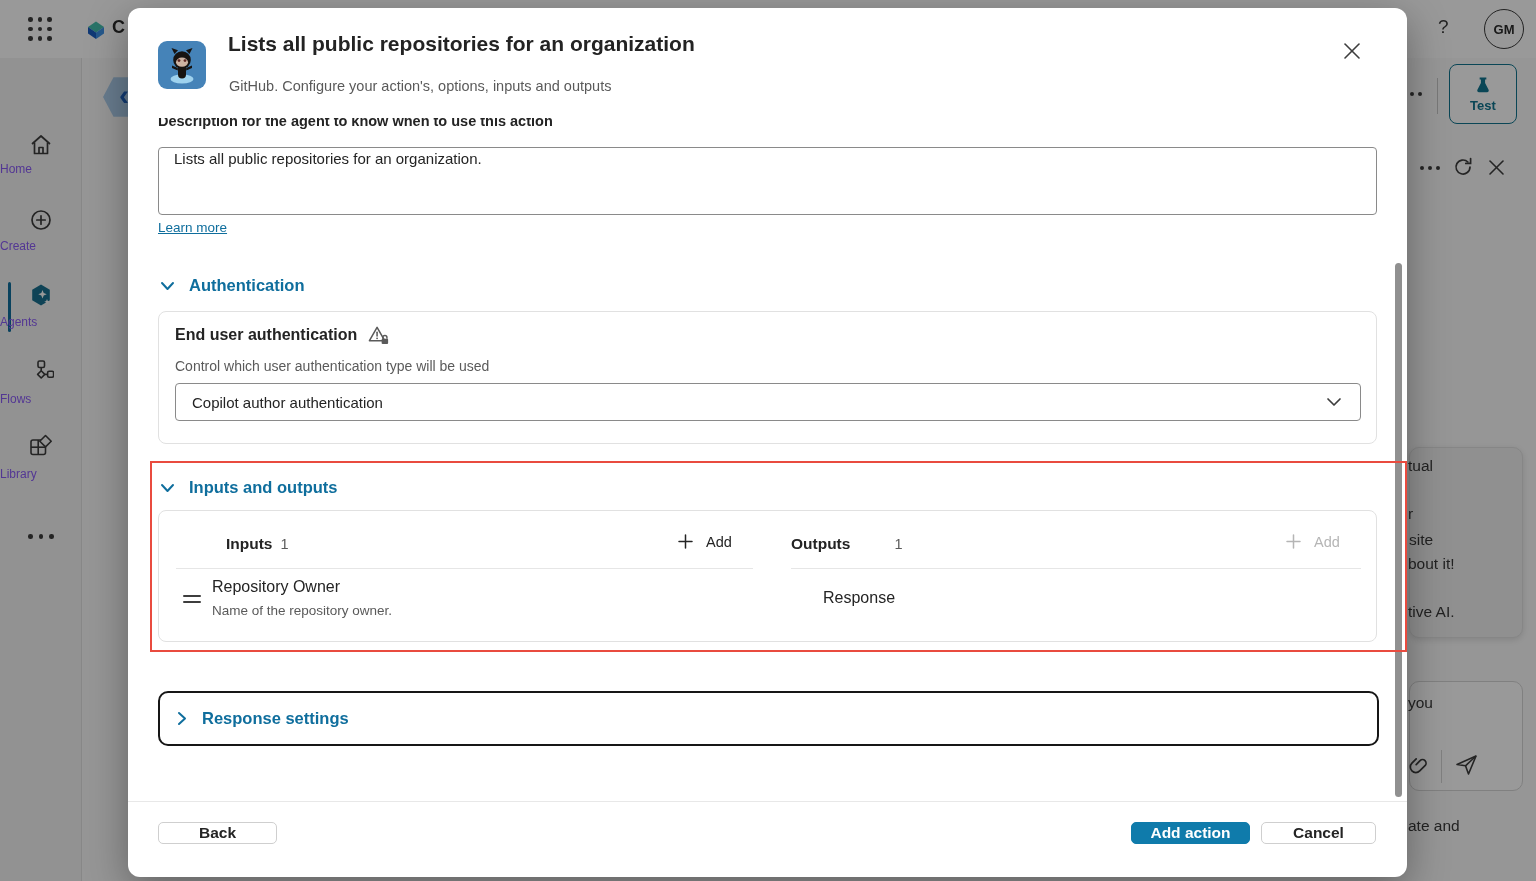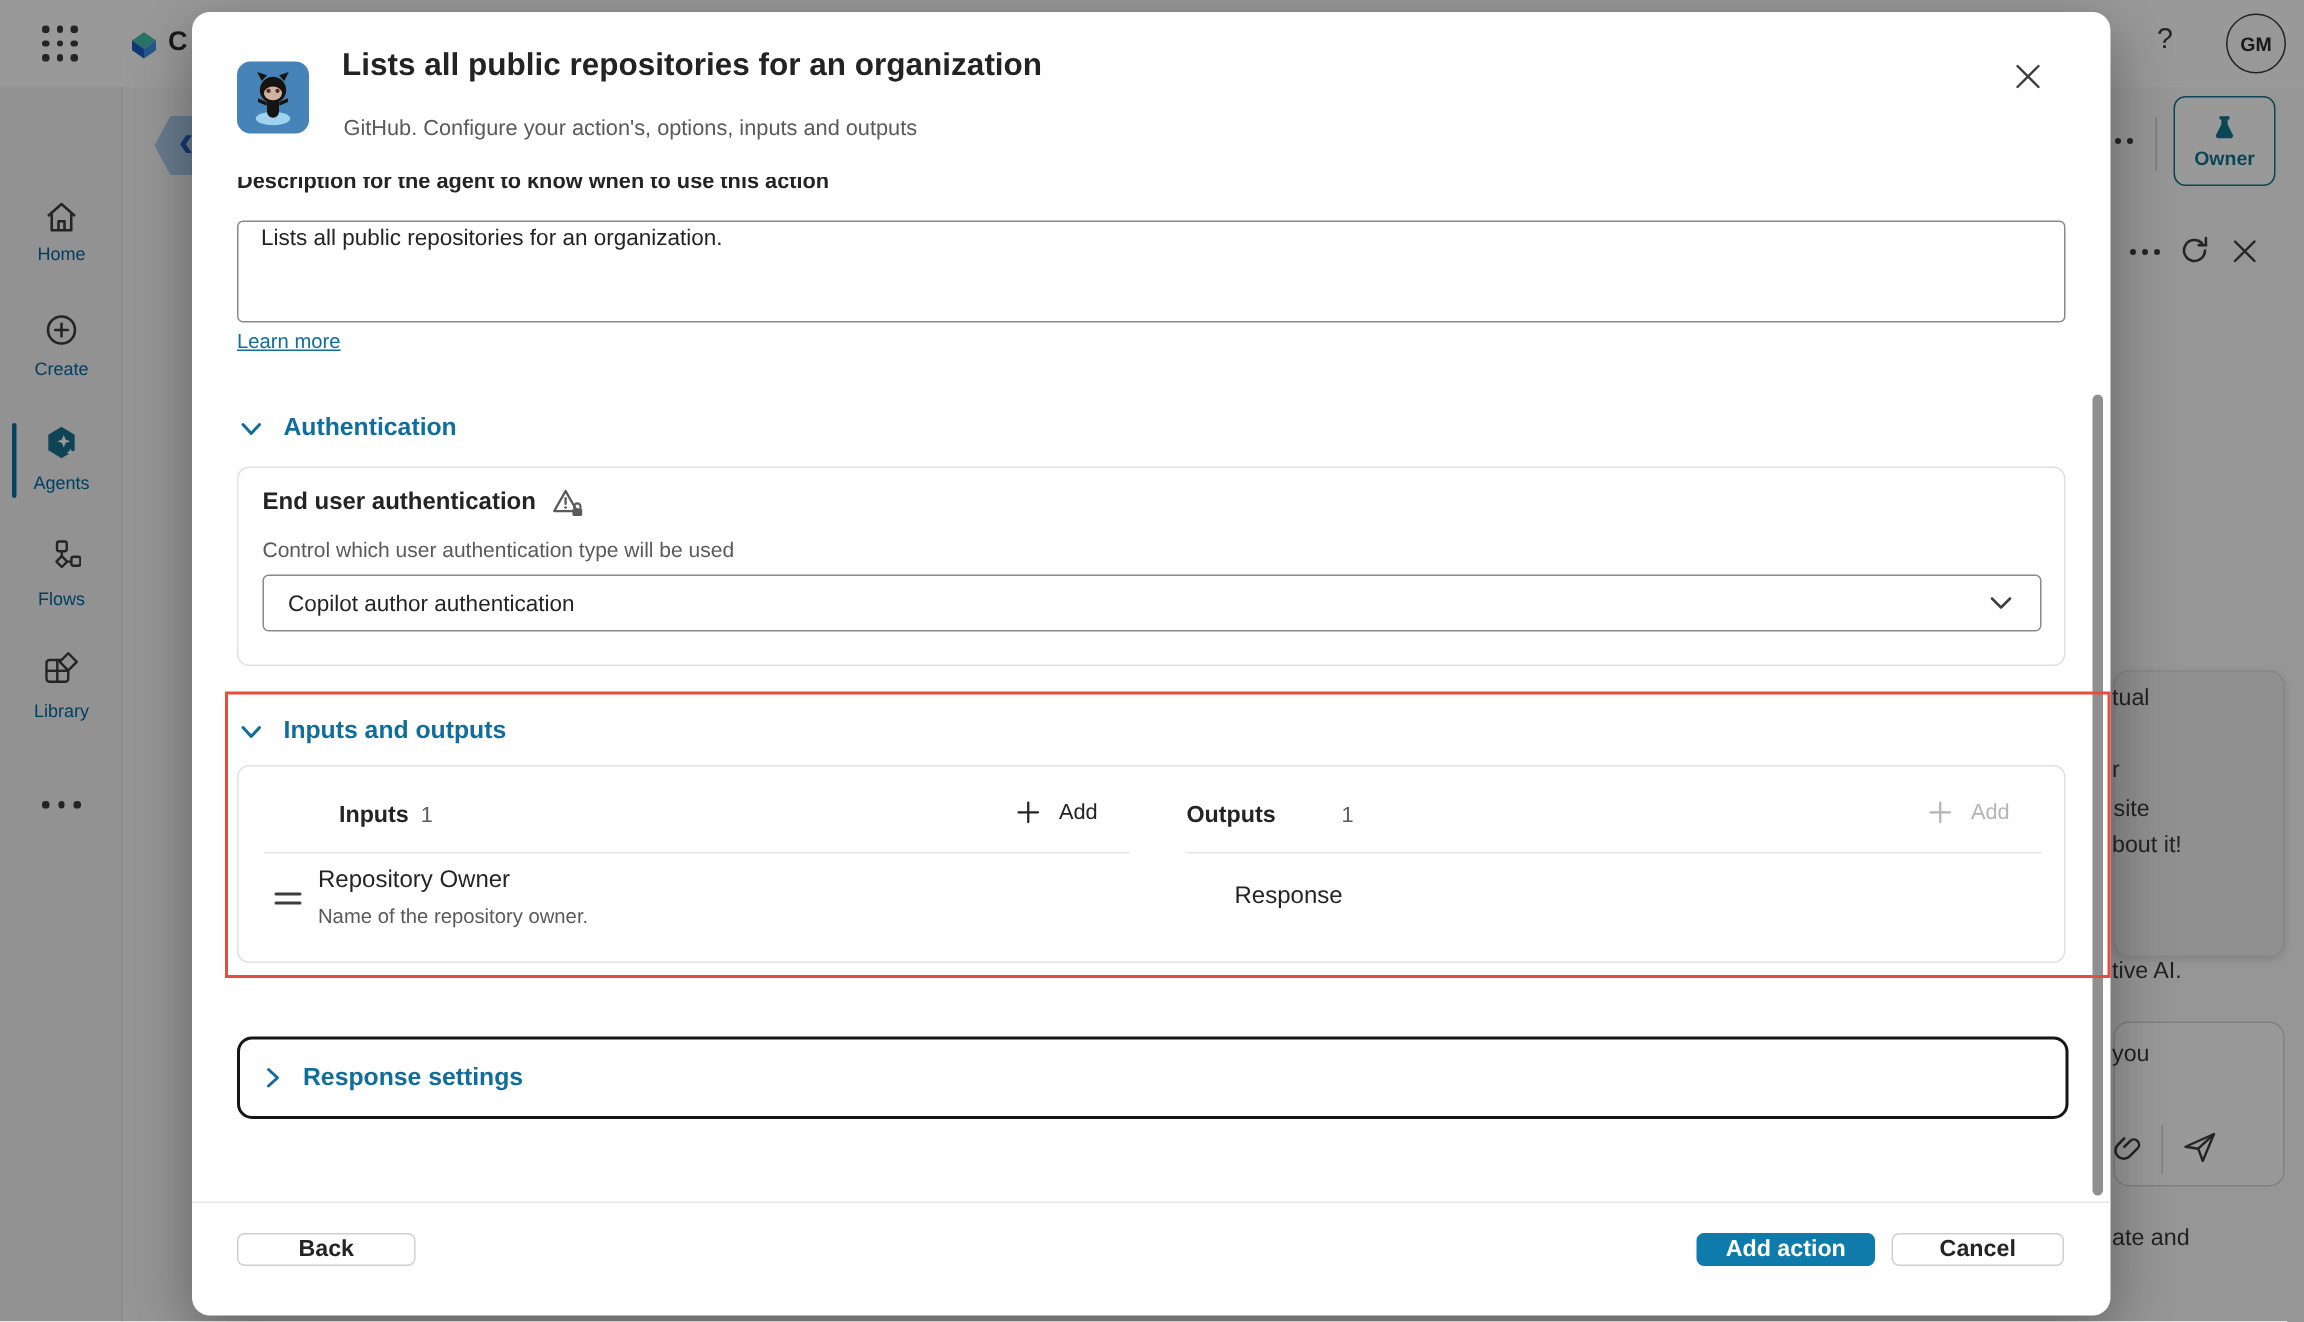--- a/index.html
+++ b/index.html
@@ -15,21 +15,21 @@
   .waffle i { width:4.5px; height:4.5px; border-radius:50%; background:#3d3d3d; }
   .product-initial { left:112px; top:17px; font-size:18px; font-weight:700; color:#2b2b2b; }
   .help-glyph { left:1438px; top:16px; font-size:19px; color:#3d3d3d; }
   .avatar { left:1484px; top:9px; width:40px; height:40px; border-radius:50%;
     border:1.6px solid #3a3a3a; background:#fdfdfd; display:flex; align-items:center;
     justify-content:center; font-size:13px; font-weight:700; color:#2b2b2b; }
 
   .navrail { left:0; top:58px; width:82px; height:823px; background:#f4f4f4;
     border-right:1px solid #e2e2e2; }
   .rail-icon { left:28px; width:26px; height:26px; }
-  .rail-label { left:0; width:82px; text-align:center; font-size:12px; color:#0369a1; }
+  .rail-label { left:0; width:82px; text-align:left; font-size:12px; color:#8b5cf6; }
   .rail-sel-bar { left:8px; top:224px; width:3px; height:50px; background:#0f6f9d; border-radius:2px; }
   .rail-dots { left:28px; top:476px; width:26px; display:flex; gap:6px; justify-content:center; }
   .rail-dots i { width:4.5px; height:4.5px; border-radius:50%; background:#3d3d3d; }
 
   .content-bg { left:82px; top:58px; width:1454px; height:823px; background:#fafafa; }
   .hex-back { left:103px; top:76px; width:42px; height:42px; background:#aecfed;
     clip-path:polygon(25% 3%, 75% 3%, 100% 50%, 75% 97%, 25% 97%, 0 50%);
     display:flex; align-items:center; justify-content:center; }
   .hex-back span { color:#1e63c0; font-size:30px; font-weight:700; line-height:1; margin-top:-4px;}
 
@@ -210,21 +210,21 @@
   <div class="abs hdots" style="left:1402px;top:92px;">
       <i></i>
       <i></i>
       <i></i>
     </div>
   <div class="abs test-divider"></div>
   <div class="abs test-button">
     <svg width="20" height="20" viewBox="0 0 24 24">
       <path fill="#11758f" d="M8 3 h8 v2.5 h-1.5 v4 l4.2 8.2 a2 2 0 0 1 -1.8 2.9 H7.1 a2 2 0 0 1 -1.8 -2.9 L9.5 9.5 v-4 H8 Z"></path>
     </svg>
-    <span>Owner</span>
+    <span>Test</span>
   </div>
 
   <div class="abs hdots" style="left:1420px;top:166px;">
       <i></i>
       <i></i>
       <i></i>
     </div>
   <div class="abs" style="left:1452px;top:156px;">
     <svg width="22" height="22" viewBox="0 0 22 22" fill="none" stroke="#3d3d3d" stroke-width="1.7" stroke-linecap="round">
       <path d="M18 11 a7 7 0 1 1 -2.1-5"></path>
@@ -236,21 +236,21 @@
       <path d="M3 3 L16 16"></path>
         <path d="M16 3 L3 16"></path>
     </svg>
   </div>
 
   <div class="abs msg-card"></div>
   <div class="abs frag" style="left:1408px;top:457px;">tual</div>
   <div class="abs frag" style="left:1408px;top:505px;">r</div>
   <div class="abs frag" style="left:1409px;top:531px;">site</div>
   <div class="abs frag" style="left:1408px;top:555px;">bout it!</div>
-  <div class="abs frag" style="left:1408px;top:603px;margin-top:36px;">tive AI.</div>
+  <div class="abs frag" style="left:1408px;top:603px;">tive AI.</div>
 
   <div class="abs input-card"></div>
   <div class="abs frag" style="left:1408px;top:694px;">you</div>
   <div class="abs" style="left:1406px;top:753px;">
     <svg width="26" height="26" viewBox="0 0 26 26" fill="none" stroke="#3d3d3d" stroke-width="1.7" stroke-linecap="round" transform="rotate(45)">
       <path d="M10 14 V8.5 a3.5 3.5 0 0 1 7 0 V16 a5.5 5.5 0 0 1 -11 0 V10"></path>
     </svg>
   </div>
   <div class="abs vdiv2"></div>
   <div class="abs" style="left:1453px;top:751px;">

